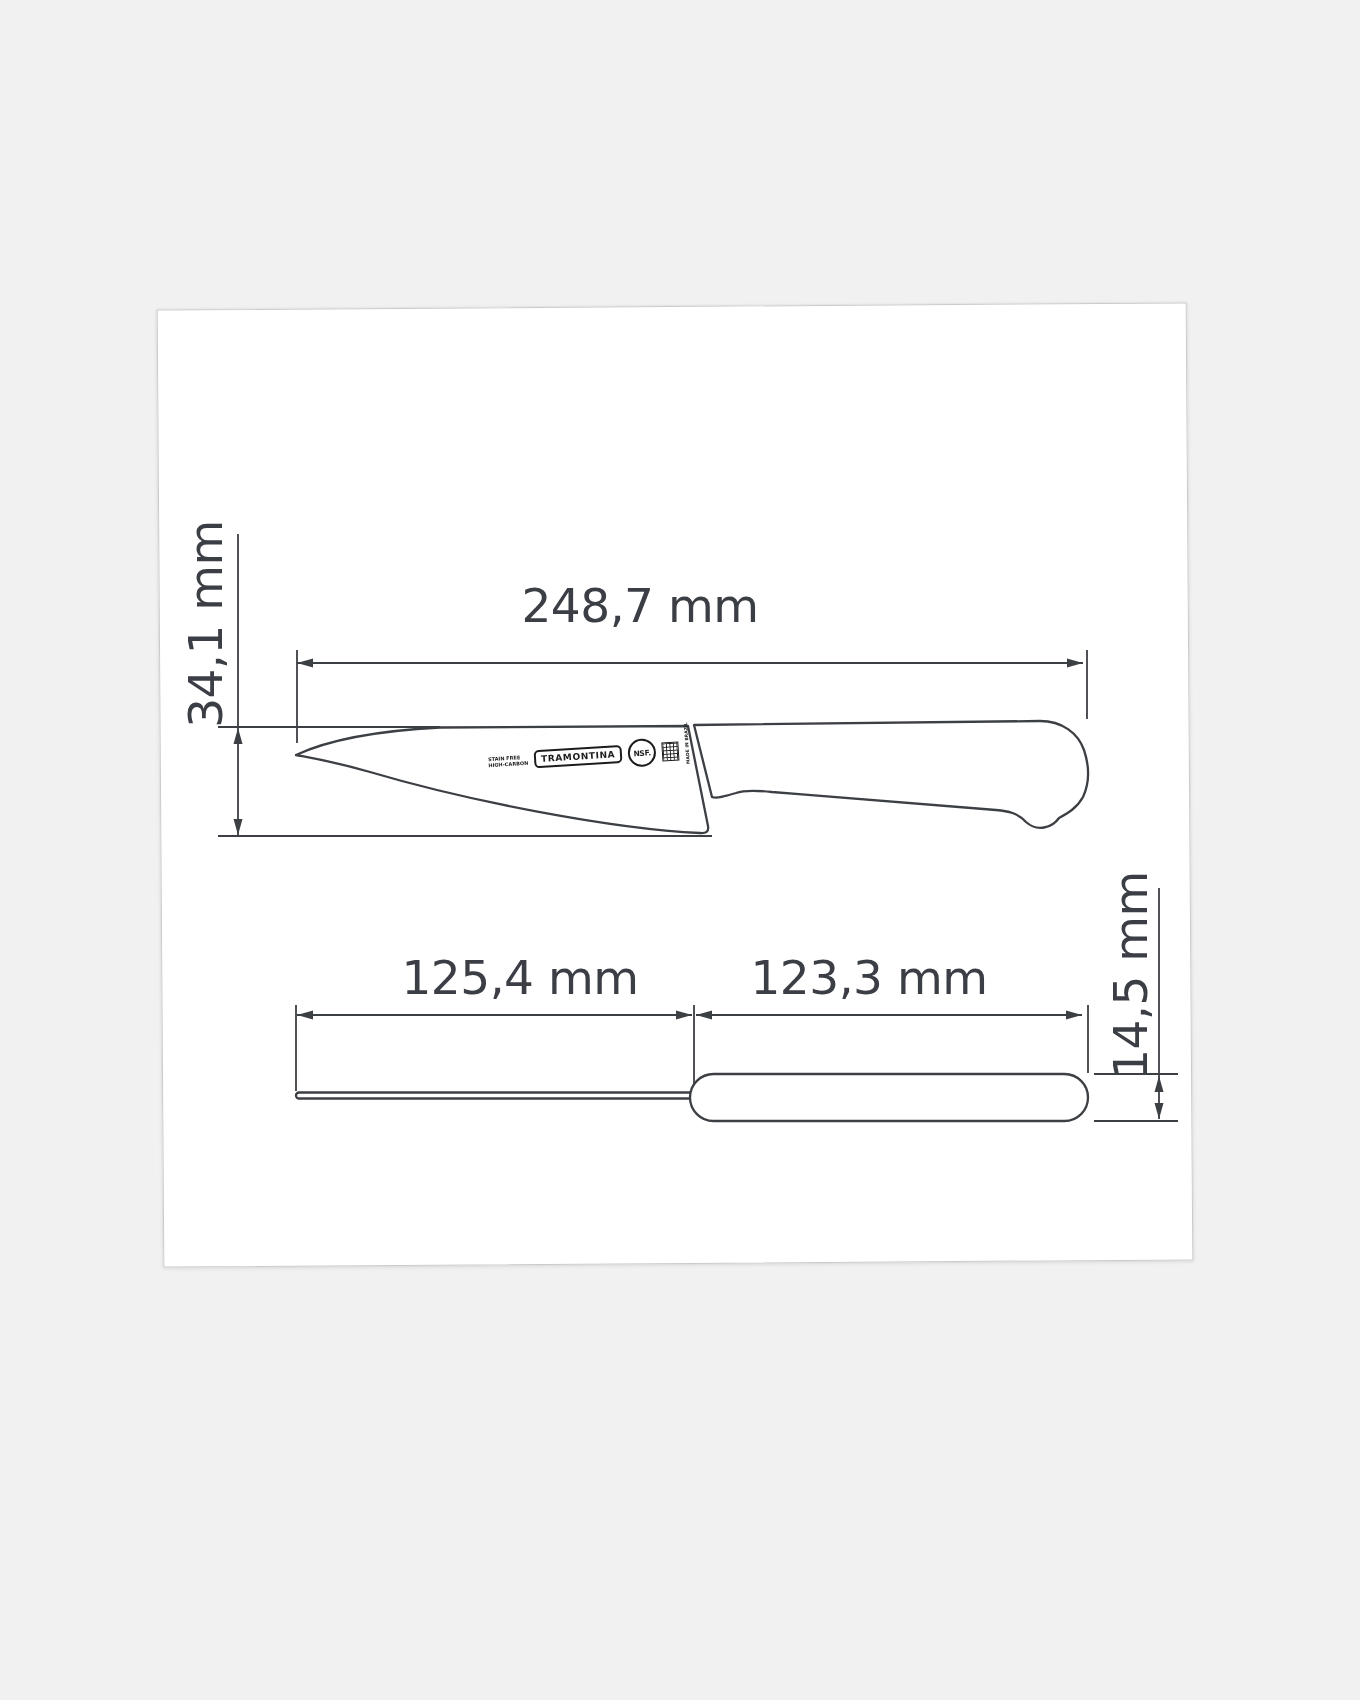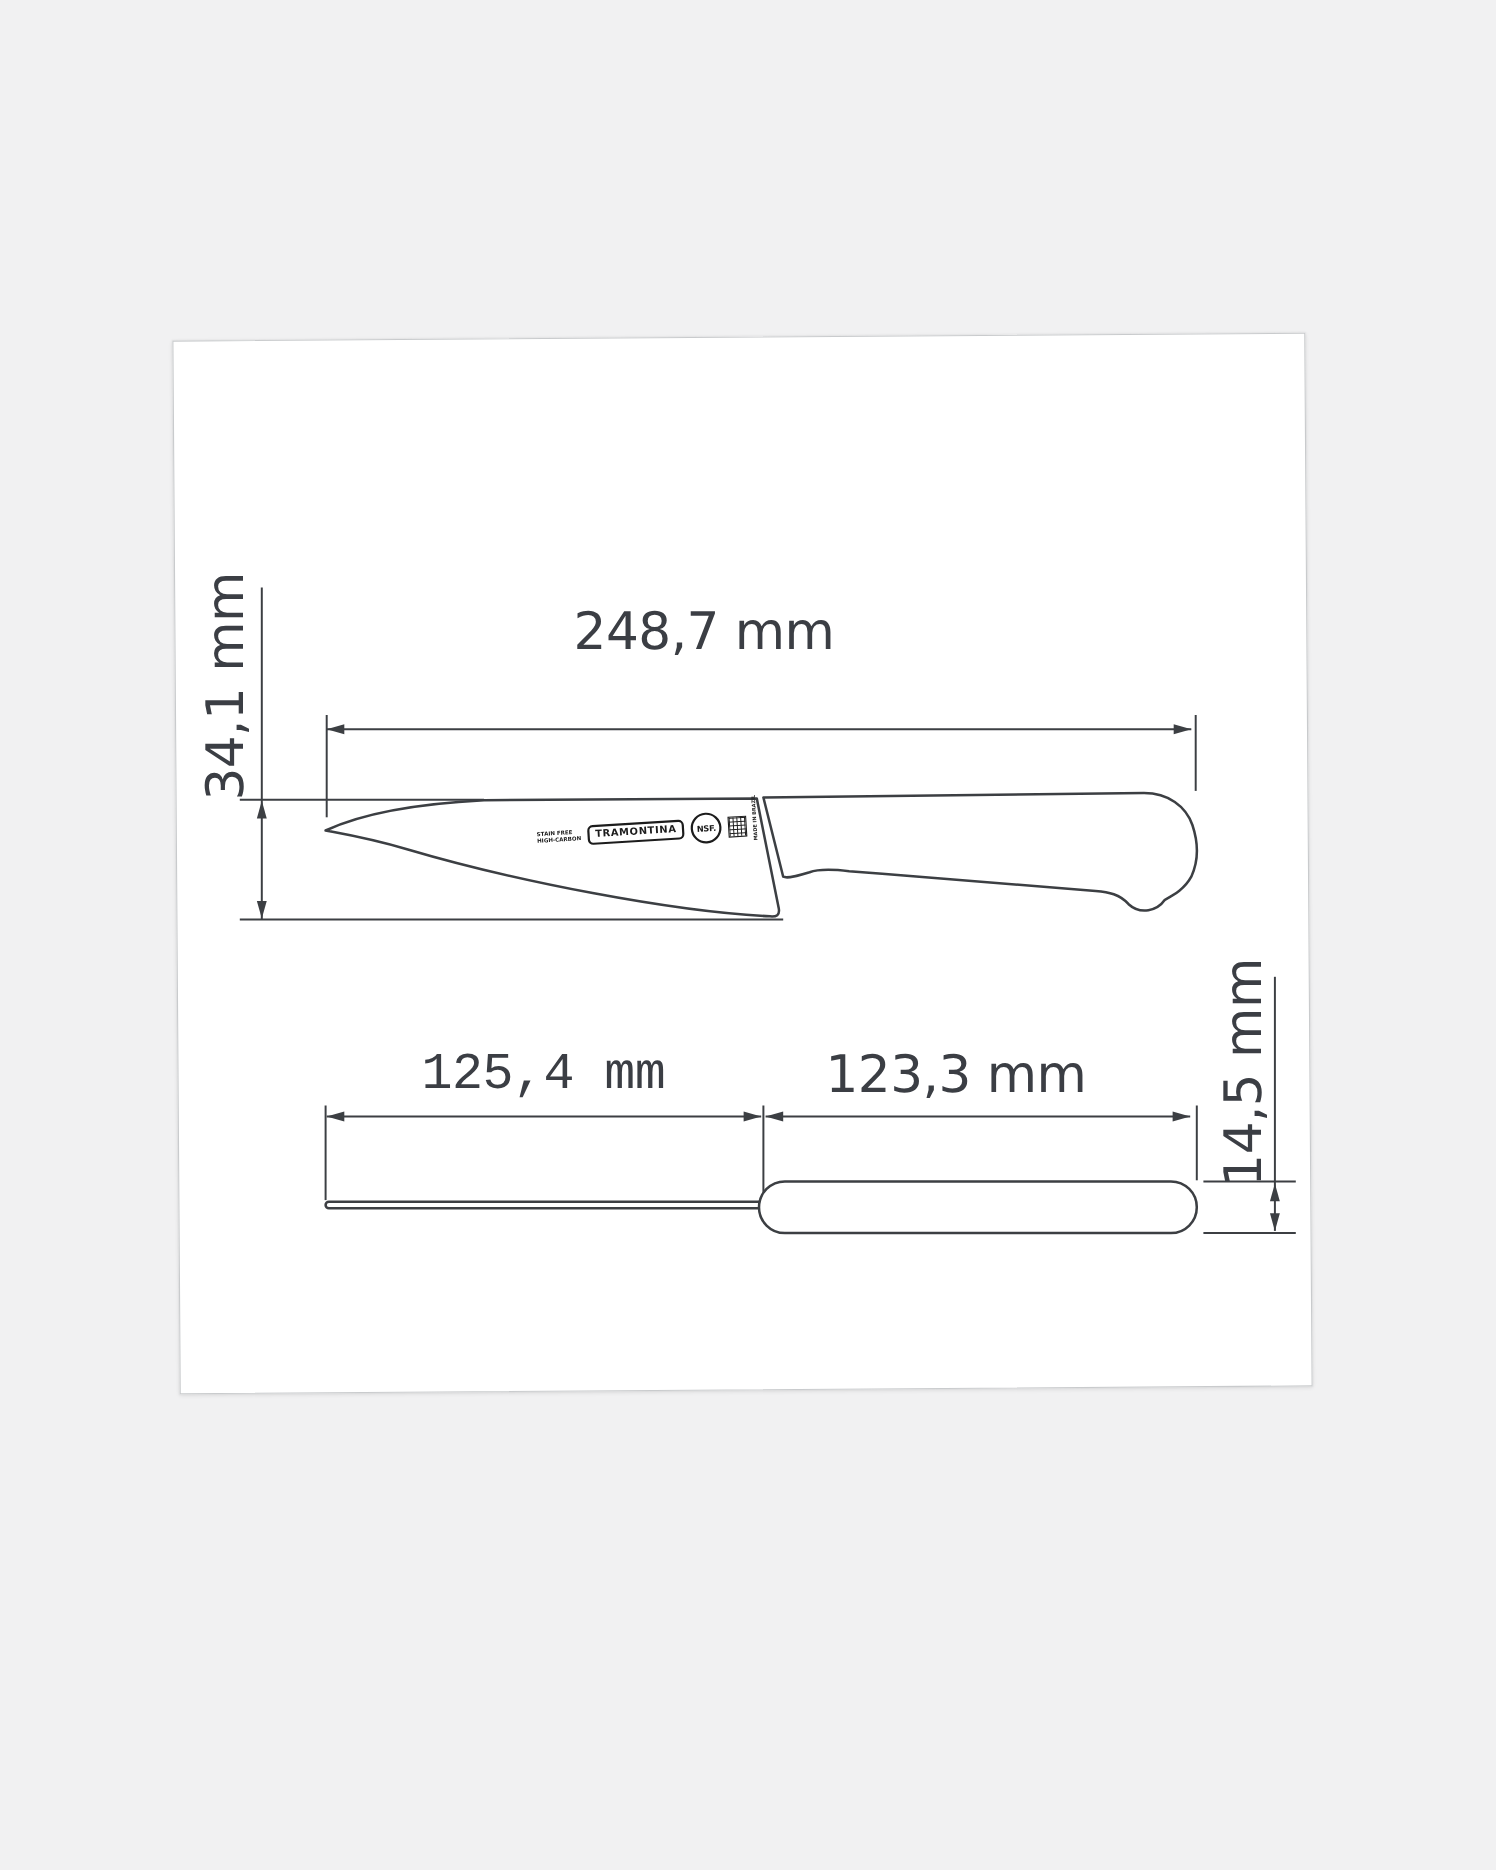--- a/index.html
+++ b/index.html
@@ -156,25 +156,25 @@
       <polygon fill="#3c3f43" points="1082,1015 1066,1010.5 1066,1019.5"></polygon>
     </g>
 
     <g>
       <path class="stroke" stroke-width="1.8" d="M1159 888 V1119"></path>
       <polygon fill="#3c3f43" points="1159,1076 1154.5,1092 1163.5,1092"></polygon>
       <polygon fill="#3c3f43" points="1159,1119 1154.5,1103 1163.5,1103"></polygon>
     </g>
   </svg>
 
-  <div class="dim-label hlabel" style="left:640px;top:549px;">248,7 mm</div>
+  <div class="dim-label hlabel" style="left:640px;top:580px;">248,7 mm</div>
 
   <div class="dim-label vlabel" style="left:206px;top:624px;">34,1 mm</div>
 
-  <div class="dim-label hlabel" style="left:494px;top:952px;font-family:Liberation Mono, monospace;">125,4 mm</div>
+  <div class="dim-label hlabel" style="left:520px;top:952px;">125,4 mm</div>
 
   <div class="dim-label hlabel" style="left:869px;top:952px;">123,3 mm</div>
 
   <div class="dim-label vlabel" style="left:1131px;top:975px;">14,5 mm</div>
 
   <div class="markings">
     <div class="micro-steel">
       <div>STAIN FREE</div>
       <div>HIGH-CARBON</div>
     </div>

